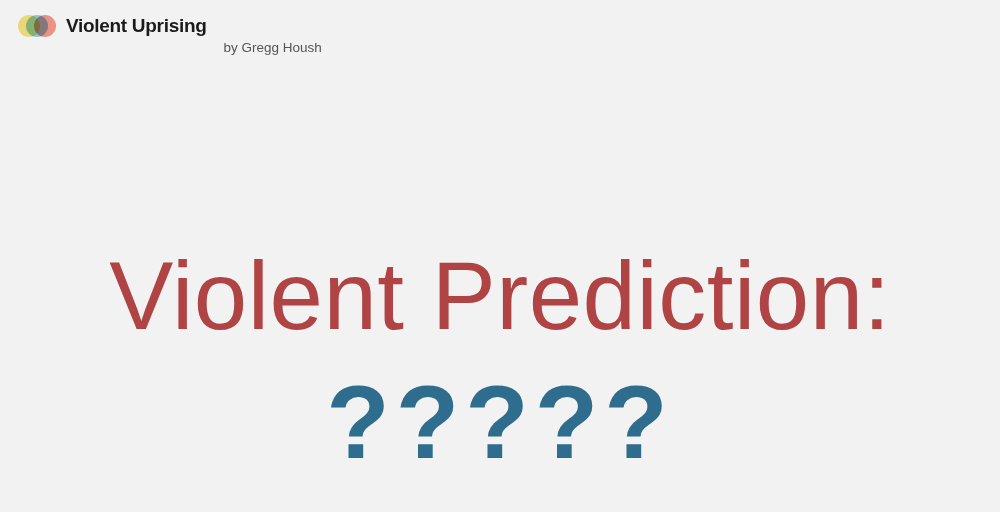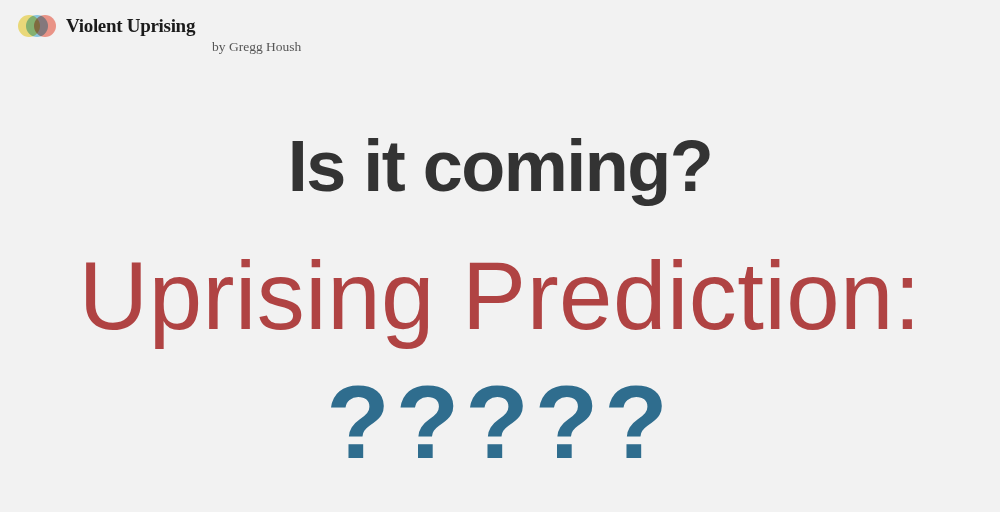--- a/index.html
+++ b/index.html
@@ -19,21 +19,20 @@
   .brand-bar {
     position: absolute;
     top: 0;
     left: 0;
     width: 1000px;
     height: 52px;
     display: flex;
     align-items: center;
     padding-left: 18px;
     box-sizing: border-box;
-    font-family: Liberation Serif, serif;
   }
 
   .brand-logo {
     position: relative;
     width: 38px;
     height: 22px;
     margin-right: 10px;
     flex: none;
   }
   .brand-logo .blob {
@@ -126,18 +125,17 @@
     <span class="blob blob-3"></span>
   </div>
 
   <span class="brand-name">Violent Uprising</span>
 
   <span class="brand-byline">by Gregg Housh</span>
 </div>
 
 <div class="slide">
 
-  <div class="headline">Is it coming?</div>
 
-  <div class="subline">Uprising Prediction:</div>
+  <div class="subline">Violent Prediction:</div>
 
   <div class="prediction-value">?????</div>
 </div>
 
 </body></html>

